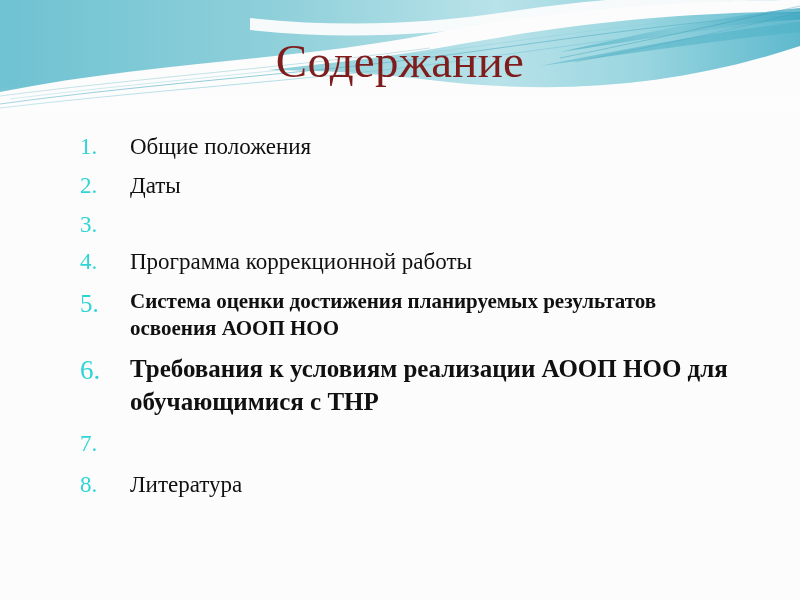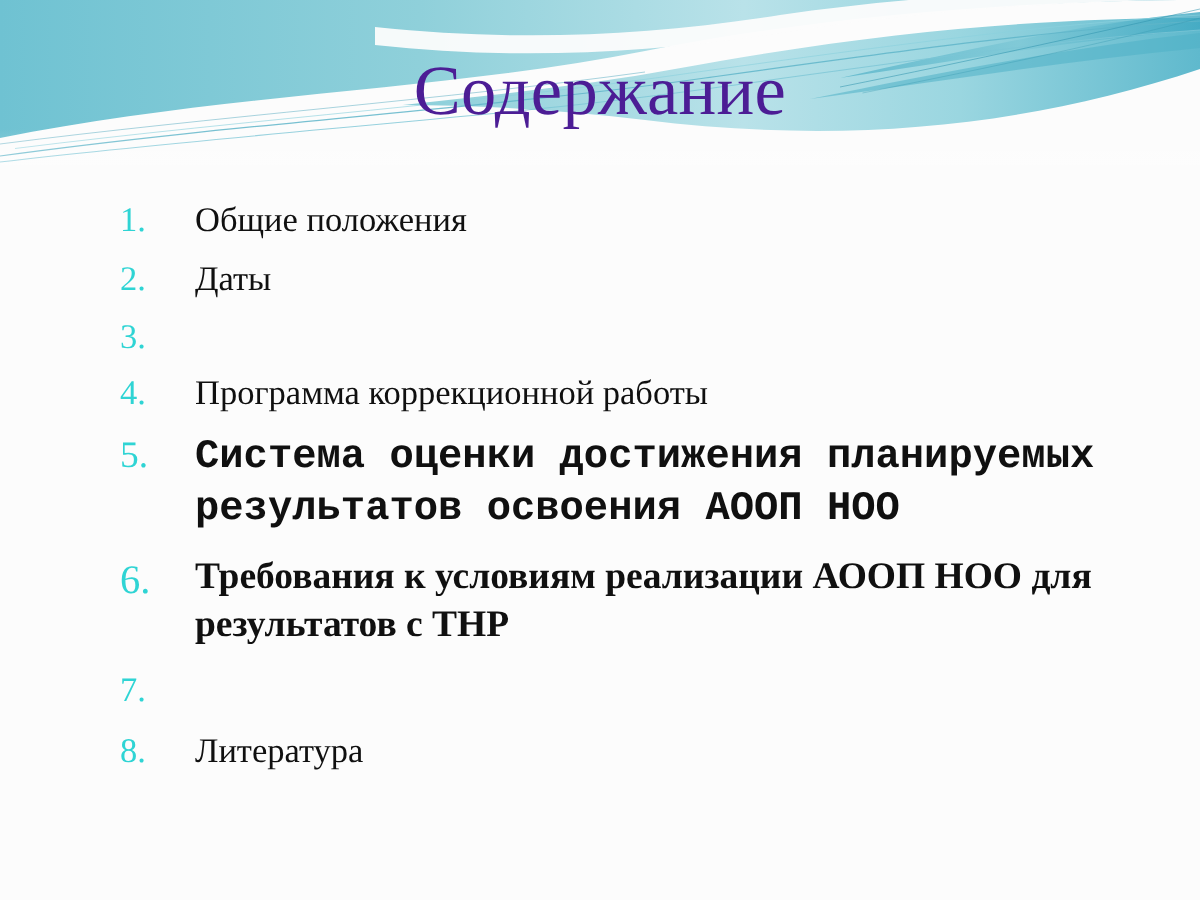--- a/index.html
+++ b/index.html
@@ -50,21 +50,21 @@
     z-index: 5;
   }
   .slide-title {
     display: inline-block;
     margin: 0;
     font-family: "Liberation Serif", "DejaVu Serif", serif;
     font-size: 47px;
     font-weight: 400;
     line-height: 1.0;
     letter-spacing: 0.2px;
-    color: #4c1d95;
+    color: #7f1d1d;
     white-space: nowrap;
   }
 
   
   .toc {
     position: absolute;
     top: 110px;
     left: 0;
     width: 800px;
     z-index: 4;
@@ -89,21 +89,21 @@
     color: #101010;
     font-family: "Liberation Serif", "DejaVu Serif", serif;
     font-weight: 400;
   }
 
   
   .sz-normal .toc-num,
   .sz-normal .toc-text { font-size: 23px; line-height: 1.30; }
 
   .sz-bold .toc-num   { font-size: 25px; line-height: 1.30; }
-  .sz-bold .toc-text  { font-size: 27px; line-height: 1.30; font-weight: 700; font-family: Liberation Mono, monospace; }
+  .sz-bold .toc-text  { font-size: 21px; line-height: 1.30; font-weight: 700; }
 
   .sz-boldlg .toc-num  { font-size: 27px; line-height: 1.30; }
   .sz-boldlg .toc-text { font-size: 25px; line-height: 1.30; font-weight: 700; }
 
   
   .gap-a { margin-top: 6px; }
   .gap-b { margin-top: 9px; }
   .gap-c { margin-top: 11px; }
   .gap-d { margin-top: 7px; }
 </style>
@@ -179,21 +179,21 @@
       <span class="toc-text">Программа коррекционной работы</span>
     </li>
 
     <li class="toc-item sz-bold gap-c" style="padding-right:110px;">
       <span class="toc-num">5.</span>
       <span class="toc-text">Система оценки достижения планируемых результатов освоения АООП НОО</span>
     </li>
 
     <li class="toc-item sz-boldlg gap-c" style="padding-right:45px;">
       <span class="toc-num">6.</span>
-      <span class="toc-text">Требования к условиям реализации АООП НОО для результатов с ТНР</span>
+      <span class="toc-text">Требования к условиям реализации АООП НОО для обучающимися с ТНР</span>
     </li>
 
     <li class="toc-item sz-normal gap-c" style="padding-right:58px;">
       <span class="toc-num">7.</span>
     </li>
 
     <li class="toc-item sz-normal gap-c">
       <span class="toc-num">8.</span>
       <span class="toc-text">Литература</span>
     </li>

